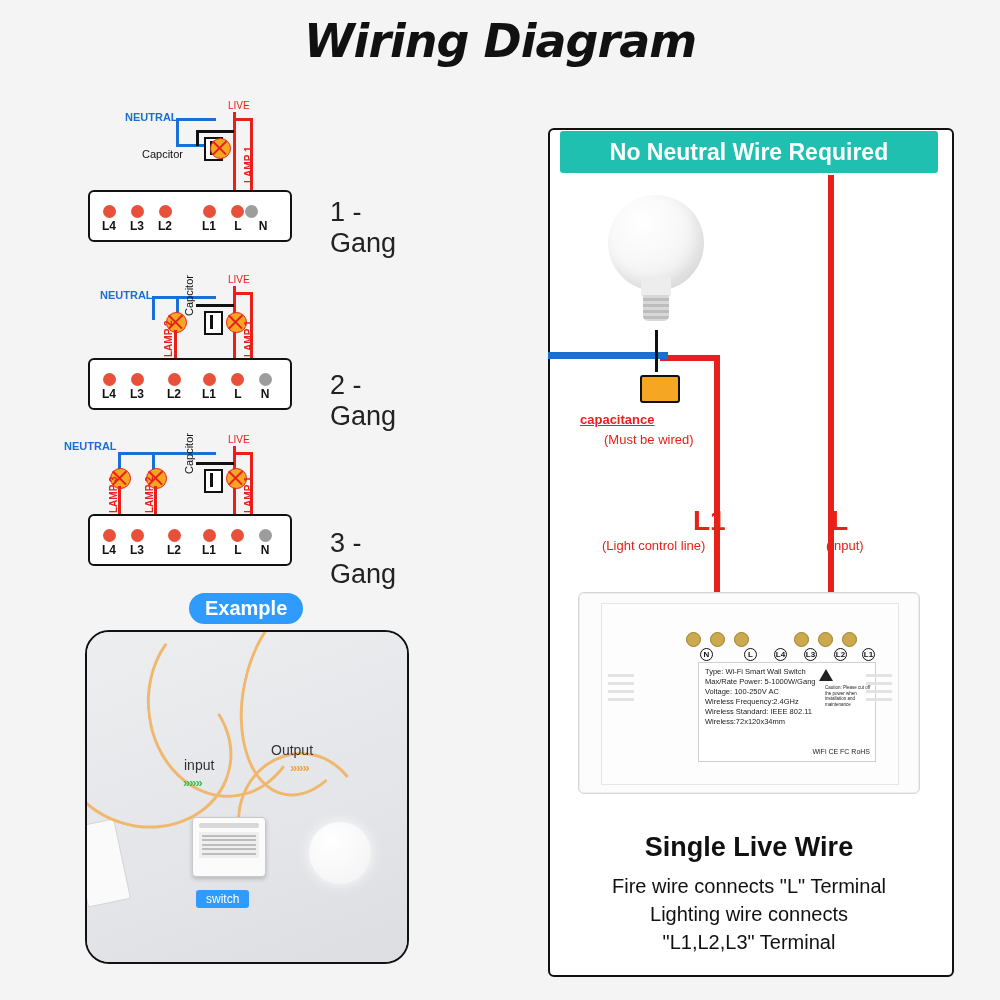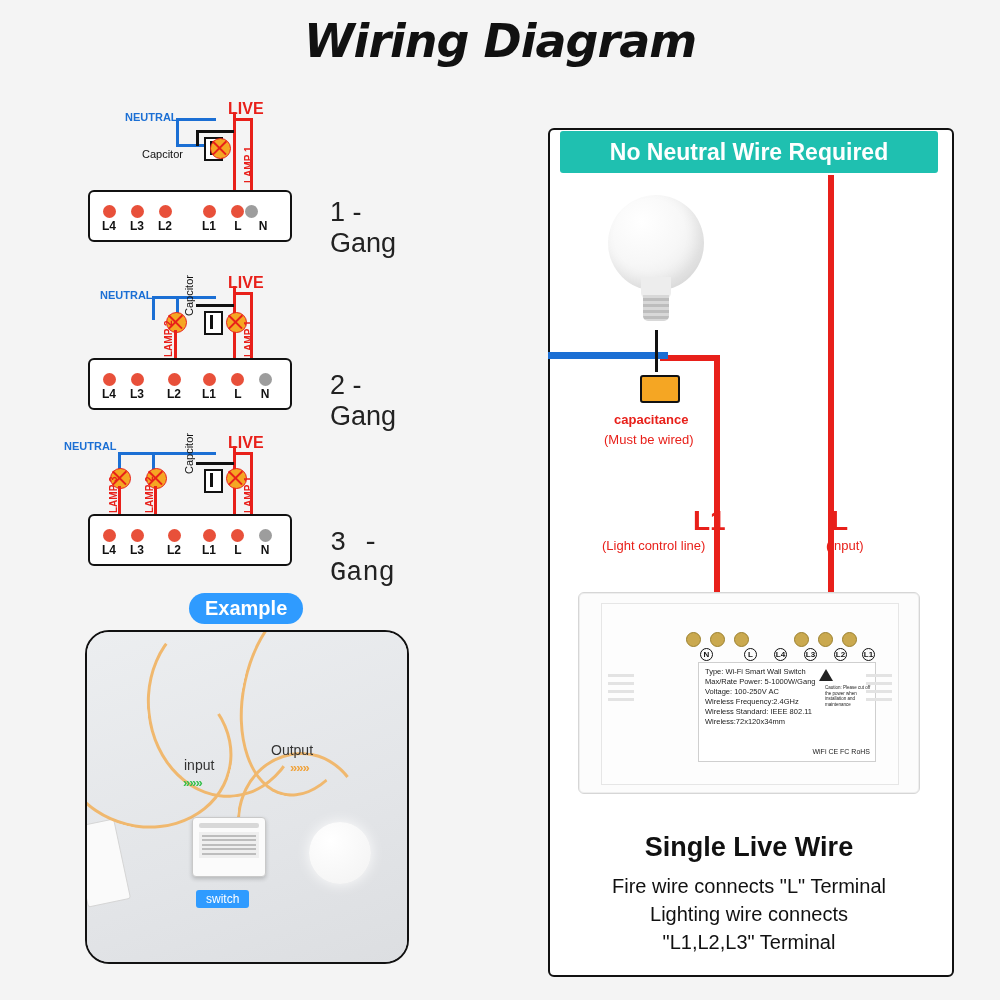--- a/index.html
+++ b/index.html
@@ -42,21 +42,21 @@
   }
   .gang-name{
     position:absolute;
     font-size:27px;color:#222;
     font-family:"Liberation Sans", sans-serif;
   }
   .wire{position:absolute;background:#e8201a;}
   .wire.blue{background:#1b6fd4;}
   .wire.black{background:#111;}
   .lbl-live{
-    position:absolute;color:#e8201a;font-weight:bold;font-size:16px;
+    position:absolute;color:#e8201a;font-weight:normal;font-size:10px;
   }
   .lbl-neutral{
     position:absolute;color:#1b6fd4;font-weight:bold;font-size:11px;
   }
   .lbl-cap{
     position:absolute;color:#111;font-size:11px;
   }
   .lamp{
     position:absolute;width:19px;height:19px;border-radius:50%;
     background:#f5a623;border:1.5px solid #e8201a;
@@ -276,21 +276,21 @@
   <div class="term" style="left:168px;top:529px;"></div>
   <div class="term" style="left:203px;top:529px;"></div>
   <div class="term" style="left:231px;top:529px;"></div>
   <div class="term gray" style="left:259px;top:529px;"></div>
   <div class="term-label" style="left:97px;top:543px;">L4</div>
   <div class="term-label" style="left:125px;top:543px;">L3</div>
   <div class="term-label" style="left:162px;top:543px;">L2</div>
   <div class="term-label" style="left:197px;top:543px;">L1</div>
   <div class="term-label" style="left:226px;top:543px;">L</div>
   <div class="term-label" style="left:253px;top:543px;">N</div>
-  <div class="gang-name" style="left:330px;top:528px;font-family:Liberation Mono, monospace;">3 - Gang</div>
+  <div class="gang-name" style="left:330px;top:528px;">3 - Gang</div>
 </div>
 
 <div class="example-badge" style="left:189px;top:593px;">Example</div>
 <div class="photo">
   <div class="bg"></div>
   <div class="socketphoto"></div>
   <div class="cable" style="left:-30px;top:40px;width:170px;height:150px;border-color:transparent #f0b86e #f0b86e transparent;transform:rotate(14deg);"></div>
   <div class="cable" style="left:60px;top:-20px;width:150px;height:180px;border-color:transparent transparent #f0b86e #f0b86e;transform:rotate(-6deg);"></div>
   <div class="cable" style="left:155px;top:-40px;width:120px;height:200px;border-color:transparent transparent #f0b86e #f0b86e;transform:rotate(12deg);"></div>
   <div class="cable" style="left:150px;top:120px;width:120px;height:130px;border-color:#f0b86e transparent transparent #f0b86e;transform:rotate(6deg);"></div>
@@ -320,21 +320,21 @@
 <div class="wire" style="left:714px;top:355px;width:6px;height:275px;"></div>
 <div class="wire blue" style="left:548px;top:352px;width:120px;height:7px;"></div>
 <div class="wire black" style="left:655px;top:330px;width:3px;height:42px;"></div>
 
 <div class="bulb">
   <div class="glass"></div>
   <div class="neck"></div>
   <div class="base"></div>
 </div>
 <div class="capbox"></div>
-<div class="cap-lbl" style="left:614px;top:412px;">capacitance</div>
+<div class="cap-lbl" style="left:580px;top:412px;text-decoration:underline;">capacitance</div>
 <div class="cap-sub" style="left:604px;top:432px;text-align:right;">(Must be wired)</div>
 
 <div class="big-l1" style="left:693px;top:505px;">L1</div>
 <div class="sub-red" style="left:602px;top:538px;">(Light control line)</div>
 <div class="big-l" style="left:831px;top:505px;">L</div>
 <div class="sub-red" style="left:826px;top:538px;">(Input)</div>
 
 <div class="wallplate">
   <div class="innerplate">
     <div class="screwrow">

